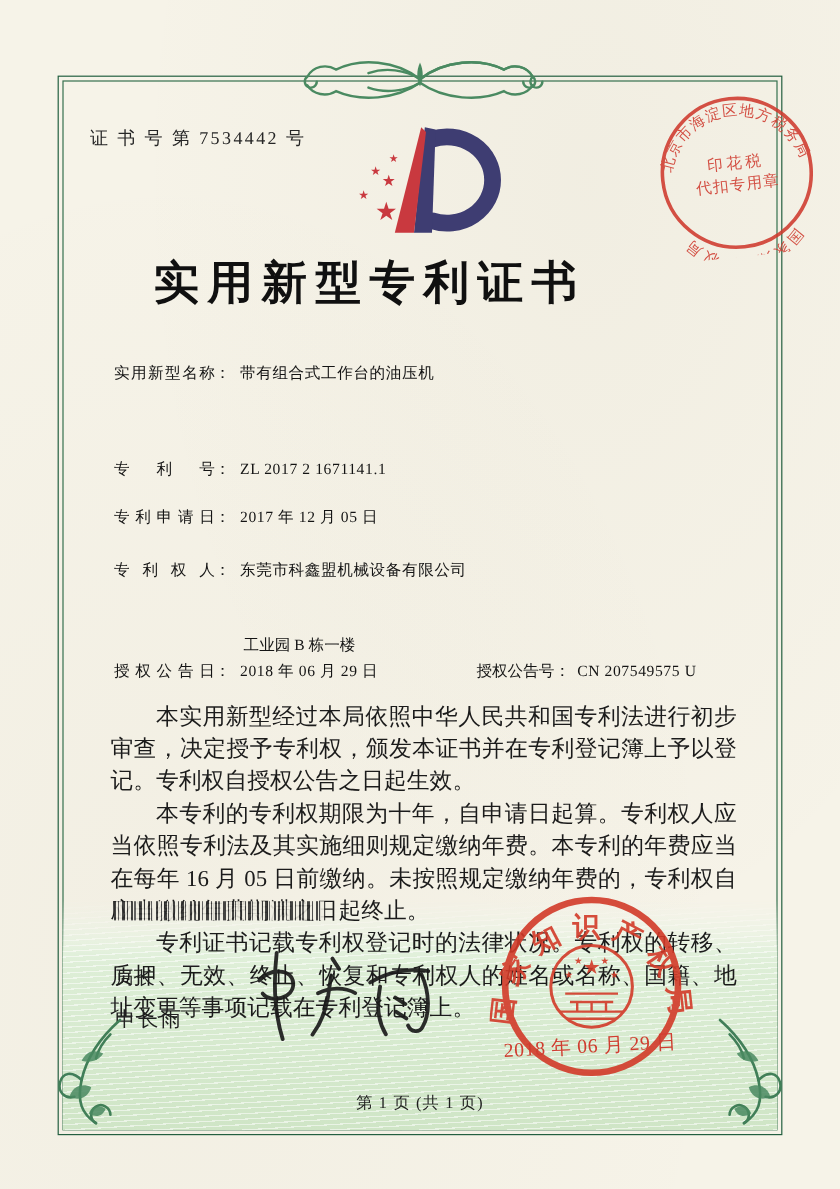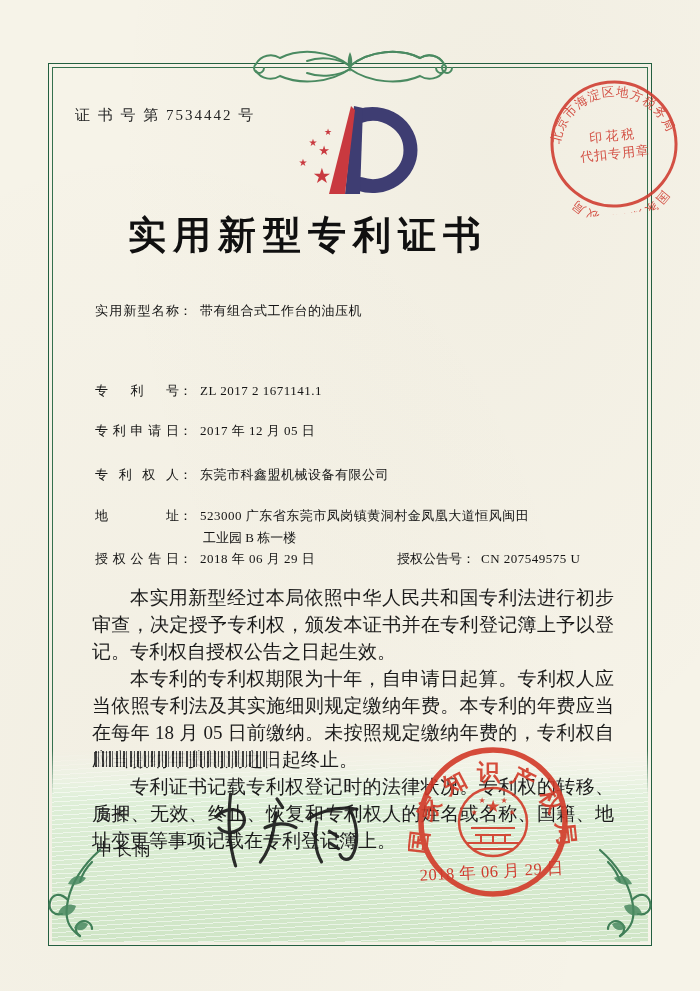--- a/index.html
+++ b/index.html
@@ -137,36 +137,33 @@
   </div>
   <div class="frow" style="top:382px">
     <span class="flabel">专利号</span><span class="fcolon">：</span><span class="fvalue">ZL 2017 2 1671141.1</span>
   </div>
   <div class="frow" style="top:422px">
     <span class="flabel">专利申请日</span><span class="fcolon">：</span><span class="fvalue">2017 年 12 月 05 日</span>
   </div>
   <div class="frow" style="top:466px">
     <span class="flabel">专利权人</span><span class="fcolon">：</span><span class="fvalue">东莞市科鑫盟机械设备有限公司</span>
   </div>
-  <div class="frow" style="top:507px">
-    <span class="flabel">地址</span><span class="fcolon">：</span><span class="fvalue">523000 广东省东莞市凤岗镇黄洞村金凤凰大道恒风闽田</span>
-  </div>
   <div class="frow" style="top:529px; left:203px">
     <span>工业园 B 栋一楼</span>
   </div>
   <div class="frow" style="top:550px">
     <span class="flabel">授权公告日</span><span class="fcolon">：</span><span class="fvalue">2018 年 06 月 29 日</span>
     <span class="pair2">
       <span>授权公告号</span><span>：</span><span class="fvalue">CN 207549575 U</span>
     </span>
   </div>
 
   <div class="body-text">
     <p>本实用新型经过本局依照中华人民共和国专利法进行初步审查，决定授予专利权，颁发本证书并在专利登记簿上予以登记。专利权自授权公告之日起生效。</p>
-    <p>本专利的专利权期限为十年，自申请日起算。专利权人应当依照专利法及其实施细则规定缴纳年费。本专利的年费应当在每年 18 月 05 日前缴纳。未按照规定缴纳年费的，专利权自应当缴纳年费期满之日起终止。</p>
+    <p>本专利的专利权期限为十年，自申请日起算。专利权人应当依照专利法及其实施细则规定缴纳年费。本专利的年费应当在每年 16 月 05 日前缴纳。未按照规定缴纳年费的，专利权自应当缴纳年费期满之日起终止。</p>
     <p>专利证书记载专利权登记时的法律状况。专利权的转移、质押、无效、终止、恢复和专利权人的姓名或名称、国籍、地址变更等事项记载在专利登记簿上。</p>
   </div>
 
   <div class="barcode"></div>
 
   <div class="director-label">局长</div>
   <div class="director-name">申长雨</div>
 
   <svg class="signature-svg" width="170" height="90" viewBox="0 0 170 90">
     <g stroke="#1b1b1b" stroke-width="3.2" fill="none" stroke-linecap="round" opacity=".92">
@@ -230,14 +227,15 @@
       <path d="M38,88 a8,8 0 1 1 12,-7"></path>
       <path d="M50,14 C44,20 40,26 38,34"></path>
     </g>
     <g fill="#4a8a61" opacity=".85">
       <path d="M44,30 C36,26 30,28 26,36 C34,38 40,36 44,30 Z"></path>
       <path d="M34,58 C26,54 18,58 16,66 C24,70 32,66 34,58 Z"></path>
       <path d="M46,76 C40,72 34,74 32,80 C38,84 44,82 46,76 Z"></path>
     </g>
   </svg>
 
+  <div class="footer">第 1 页 (共 1 页)</div>
 
 </div>
 
 </body></html>

